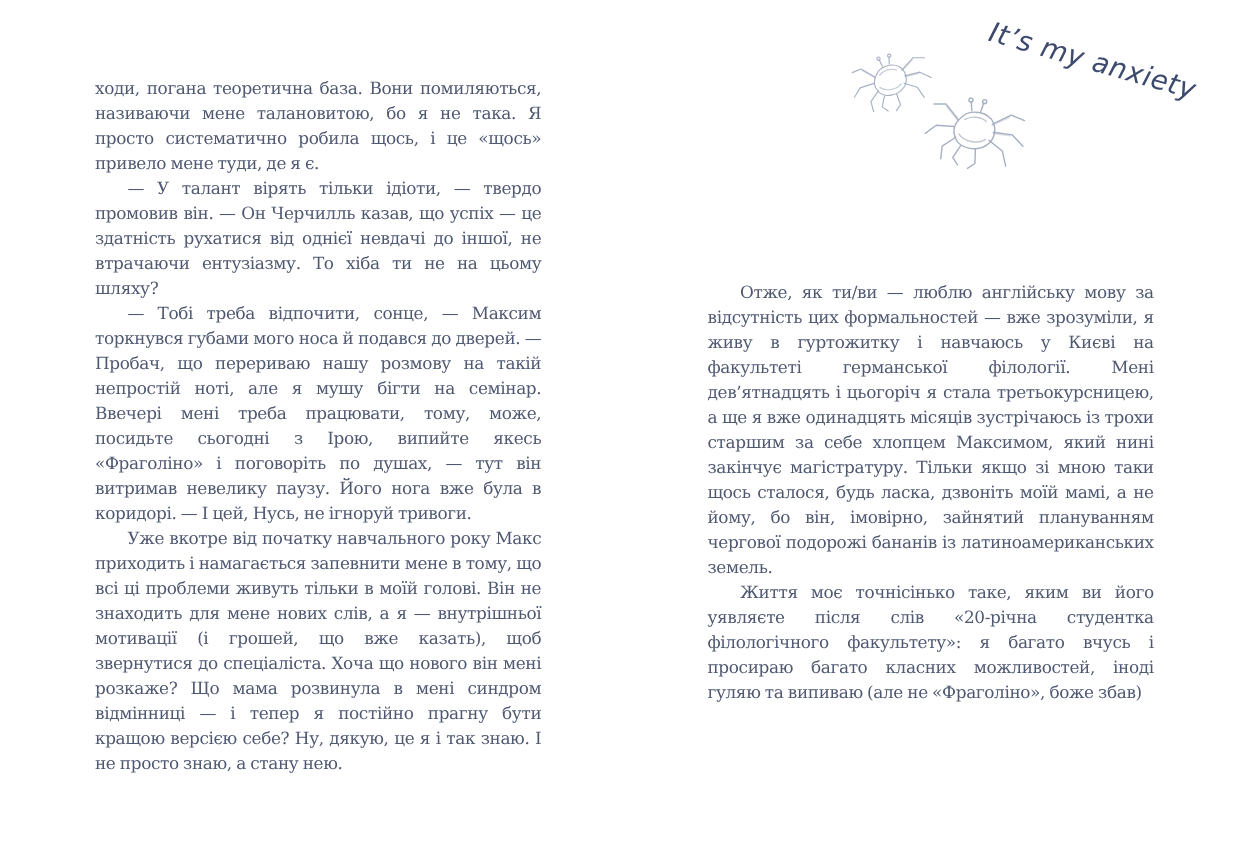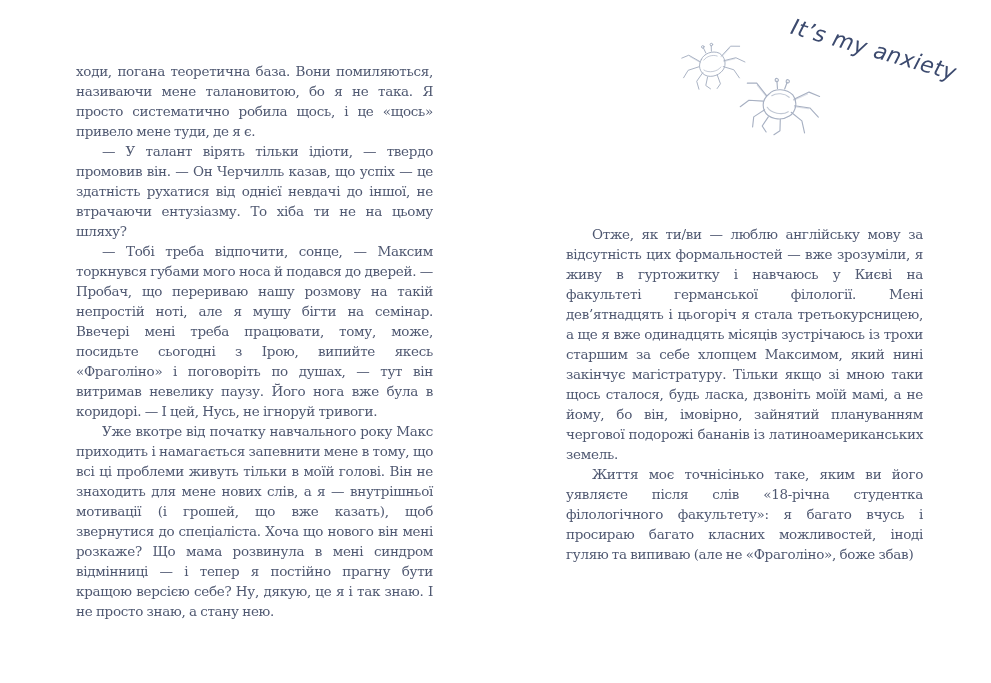--- a/index.html
+++ b/index.html
@@ -102,18 +102,18 @@
       </g>
     </defs>
     <use href="#crab" transform="translate(6,10) rotate(-10 39 30) scale(0.82)"></use>
     <use href="#crab" transform="translate(64,46) rotate(12 39 31) scale(1.02)"></use>
   </svg>
 
   <div class="chapter-title">It’s my anxiety</div>
 
   <div class="page-col right">
     <p class="para indent">Отже, як ти/ви — люблю англійську мову за відсутність цих формальностей — вже зрозуміли, я живу в гуртожитку і навчаюсь у Києві на факультеті германської філології. Мені дев’ятнадцять і цьогоріч я стала третьокурсницею, а ще я вже одинадцять місяців зустрічаюсь із трохи старшим за себе хлопцем Максимом, який нині закінчує магістратуру. Тільки якщо зі мною таки щось сталося, будь ласка, дзвоніть моїй мамі, а не йому, бо він, імовірно, зайнятий плануванням чергової подорожі бананів із латиноамериканських земель.</p>
-    <p class="para indent">Життя моє точнісінько таке, яким ви його уявляєте після слів «18-річна студентка філологічного факультету»: я багато вчусь і просираю багато класних можливостей, іноді гуляю та випиваю (але не «Фраголіно», боже збав)</p>
+    <p class="para indent">Життя моє точнісінько таке, яким ви його уявляєте після слів «20-річна студентка філологічного факультету»: я багато вчусь і просираю багато класних можливостей, іноді гуляю та випиваю (але не «Фраголіно», боже збав)</p>
   </div>
 
   <div class="page-number">15</div>
 
 </div>
 
 </body></html>

